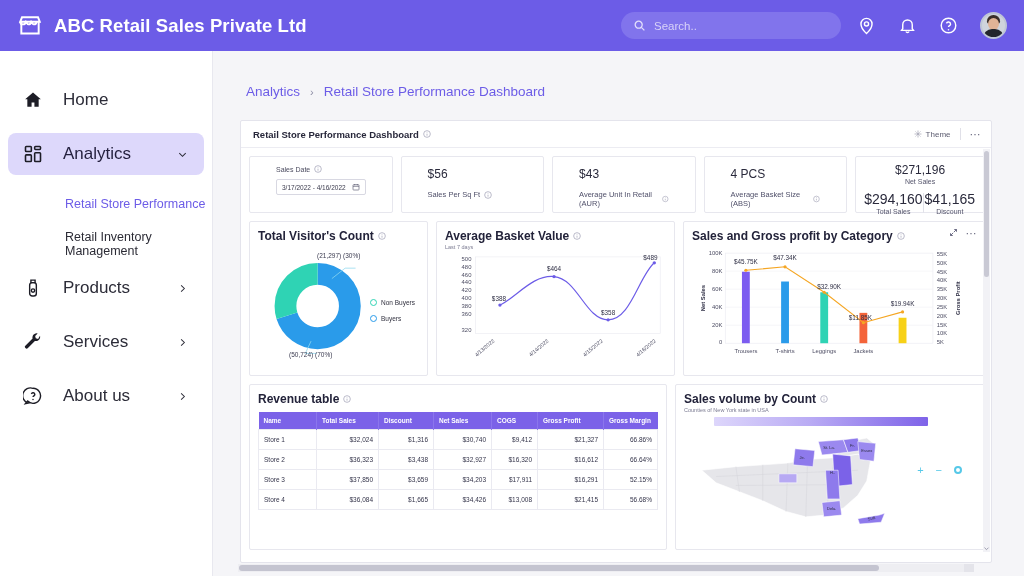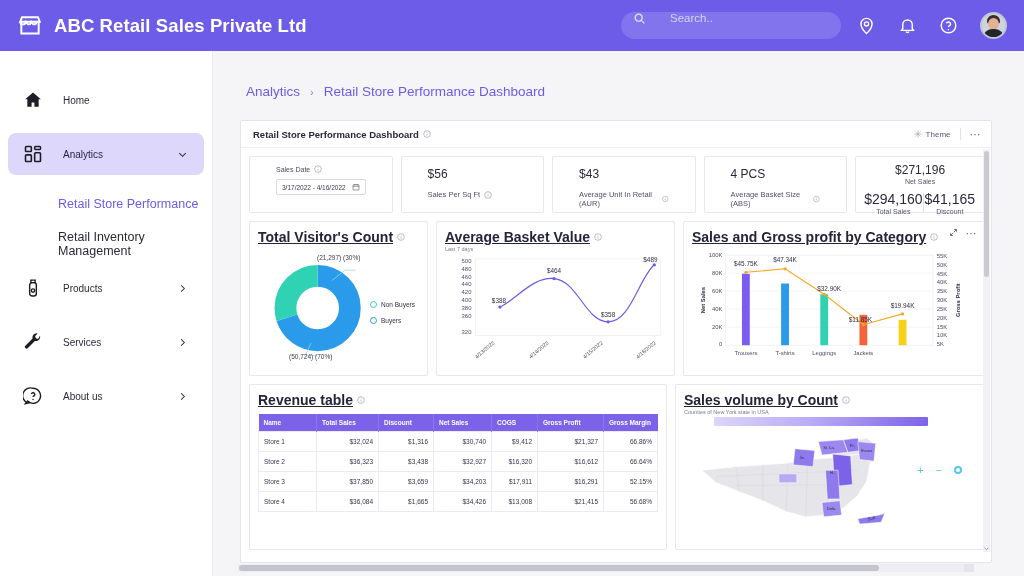--- a/index.html
+++ b/index.html
@@ -16,21 +16,21 @@
     background: #6c5ce7; display: flex; align-items: center;
   }
   .brand { display: flex; align-items: center; gap: 11px; margin-left: 17px; }
   .brand-icon { width: 26px; height: 26px; color: #fff; display: block; }
   .brand-title {
     color: #ffffff; font-size: 18.5px; font-weight: bold; letter-spacing: .1px;
     white-space: nowrap;
   }
   .search-wrap {
     position: absolute; left: 621px; top: 12px; width: 220px; height: 27px;
-    background: #8174ec; border-radius: 14px; display: flex; align-items: flex-start; gap: 16px;
+    background: #8174ec; border-radius: 14px; display: flex; align-items: center;
   }
   .search-icon { width: 13px; height: 13px; margin-left: 12px; color: #e3dffb; flex: none; }
   .search-input {
     background: transparent; border: 0; outline: none; margin-left: 8px;
     color: #ffffff; font-size: 11.5px; font-family: "Liberation Sans", sans-serif;
     width: 170px;
   }
   .search-input::placeholder { color: #d8d2f8; }
   .top-icons { position: absolute; right: 17px; top: 12px; display: flex; align-items: center; gap: 22px; }
   .tico { width: 19px; height: 19px; color: #ffffff; display: block; }
@@ -46,26 +46,26 @@
   .sidebar {
     position: absolute; left: 0; top: 51px; width: 213px; height: 525px;
     background: #ffffff; border-right: 1px solid #e8e8ef; padding-top: 28px;
   }
   .nav-item {
     display: flex; align-items: center; height: 42px; margin: 0 8px 12px 8px;
     border-radius: 8px; padding-left: 15px; cursor: pointer; position: relative;
   }
   .nav-item.active { background: #ddd8fb; }
   .nav-ico { width: 20px; height: 20px; color: #1d1d26; flex: none; }
-  .nav-label { margin-left: 20px; font-size: 10px; color: #2c2c38; text-align: center; }
+  .nav-label { margin-left: 20px; font-size: 17px; color: #2c2c38; text-align: center; }
   .nav-item.active .nav-label { color: #231f3d; }
   .nav-caret { position: absolute; right: 16px; width: 11px; height: 11px; color: #2c2c38; }
   .sub-item {
     height: 34px; display: flex; align-items: center; padding-left: 58px;
-    font-size: 12.5px; color: #2b2b35; cursor: pointer;
+    font-size: 12.5px; color: #2b2b35; cursor: pointer; margin-left: 7px;
   }
   .sub-item.active { color: #6c5ce7; }
   .nav-gap { height: 6px; }
 
   
   .main { position: absolute; left: 213px; top: 51px; width: 811px; height: 525px; background: #f5f5f8; }
   .breadcrumb { display: flex; align-items: center; gap: 10px; padding: 33px 0 0 33px; }
   .crumb { font-size: 13.5px; color: #6c5ce7; cursor: pointer; }
   .crumb-sep { font-size: 11px; color: #8d8da5; }
   .crumb.current { color: #6c5ce7; }
@@ -107,21 +107,21 @@
   .kpi-wide .net-lab { font-size: 7px; color: #55556c; text-align: center; margin-top: 1px; }
   .kpi-split { display: flex; margin-top: 6px; }
   .kpi-split > div { flex: 1; text-align: center; }
   .kpi-split .sv { font-size: 14px; color: #2a2a3c; }
   .kpi-split .sl { font-size: 7px; color: #55556c; margin-top: 1px; }
   .kpi-split .sep { flex: 0 0 1px; background: #e2e2ea; margin: 2px 0; }
 
   
   .panel-row { display: flex; gap: 8px; margin-top: 8px; height: 155px; }
   .panel { background: #ffffff; border: 1px solid #e7e7ee; border-radius: 2px; position: relative; padding: 7px 8px; }
-  .panel-title { font-size: 14px; font-weight: bold; color: #23233a; display: flex; align-items: center; text-decoration: underline; }
+  .panel-title { font-size: 12px; font-weight: bold; color: #23233a; display: flex; align-items: center; }
   .panel-sub { font-size: 5.5px; color: #7b7b92; margin-top: 1px; }
   .panel-tools { position: absolute; right: 7px; top: 6px; display: flex; align-items: center; gap: 8px; }
   .expand-ico { width: 9px; height: 9px; color: #5d5d78; cursor: pointer; }
 
   
   .donut-panel { width: 179px; }
   .donut-wrap { position: relative; width: 100%; height: 128px; }
   .donut-lab { position: absolute; font-size: 6.5px; color: #3b3b50; white-space: nowrap; }
   .legend { position: absolute; right: 4px; top: 56px; }
   .leg-row { display: flex; align-items: center; gap: 4px; margin-bottom: 9px; font-size: 6.5px; color: #31313f; }

